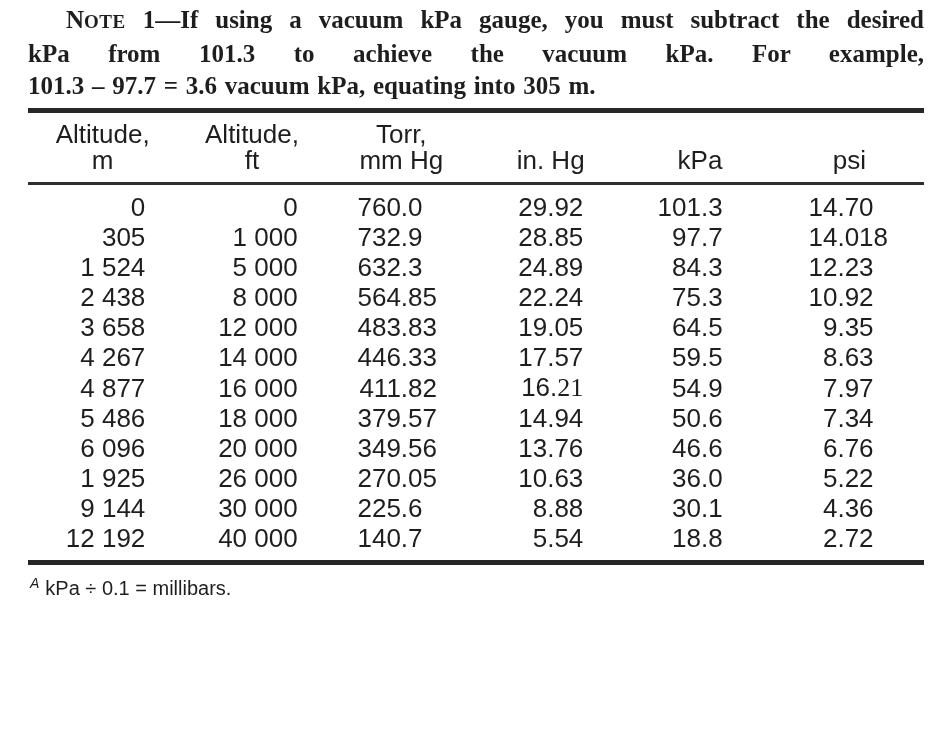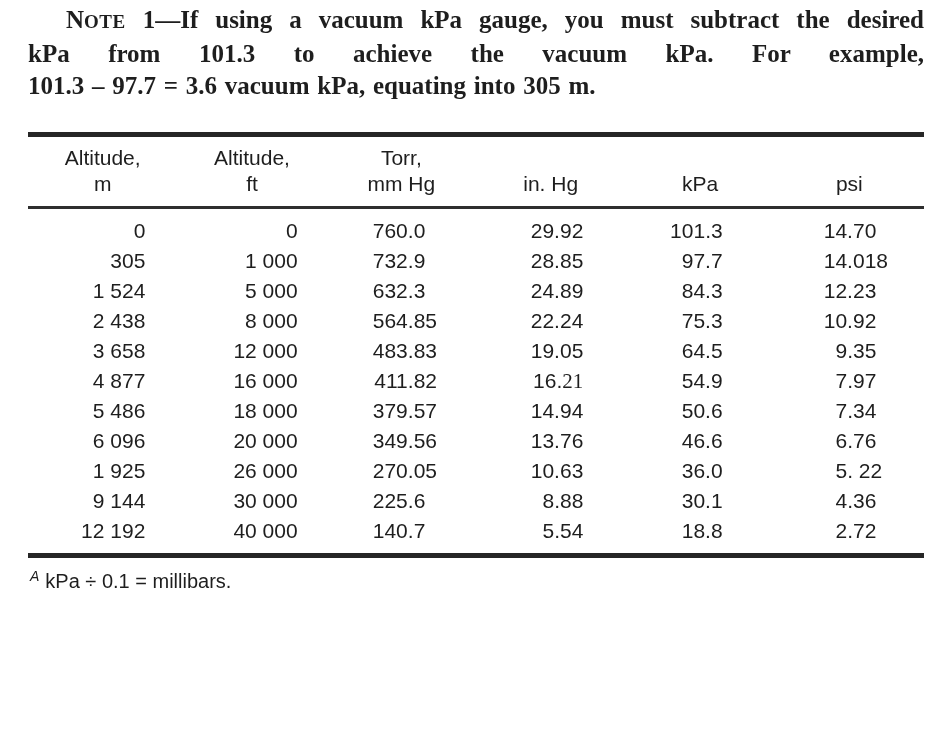--- a/index.html
+++ b/index.html
@@ -38,26 +38,26 @@
     word-spacing: 1.5px;
     font-weight: bold;
   }
   .nline.just { text-align: justify; text-align-last: justify; }
   .nline.l1 { text-indent: 38px; }
   .sc { font-size: 19px; letter-spacing: 0.5px; }
 
   
   .ptable {
     width: 896px;
-    margin: 30px 27px 0 28px;
+    margin: 6px 27px 0 28px;
     border-collapse: collapse;
     table-layout: fixed;
     border-top: 5px solid #262626;
     border-bottom: 5px solid #262626;
-    font-size: 21px;
+    font-size: 26px;
   }
   .ptable th {
     font-weight: normal;
     vertical-align: bottom;
     text-align: center;
     padding: 8px 0 9px 0;
     border-bottom: 3px solid #2e2e2e;
   }
   .hline { line-height: 26px; }
   .ptable td {
@@ -173,20 +173,28 @@
         </tr>
         <tr>
           <td>3 658</td>
           <td>12 000</td>
           <td><span>483.</span><span class="fp" style="width: 2ch;">83</span></td>
           <td><span>19.</span><span class="fp" style="width: 2ch;">05</span></td>
           <td><span>64.</span><span class="fp" style="width: 1ch;">5</span></td>
           <td><span>9.</span><span class="fp" style="width: 3ch;">35</span></td>
         </tr>
         <tr>
+          <td>4 267</td>
+          <td>14 000</td>
+          <td><span>446.</span><span class="fp" style="width: 2ch;">33</span></td>
+          <td><span>17.</span><span class="fp" style="width: 2ch;">57</span></td>
+          <td><span>59.</span><span class="fp" style="width: 1ch;">5</span></td>
+          <td><span>8.</span><span class="fp" style="width: 3ch;">63</span></td>
+        </tr>
+        <tr>
           <td>4 877</td>
           <td>16 000</td>
           <td><span>411.</span><span class="fp" style="width: 2ch;">82</span></td>
           <td><span>16.</span><span class="fp" style="width: 2ch; font-family: Liberation Serif, serif;">21</span></td>
           <td><span>54.</span><span class="fp" style="width: 1ch;">9</span></td>
           <td><span>7.</span><span class="fp" style="width: 3ch;">97</span></td>
         </tr>
         <tr>
           <td>5 486</td>
           <td>18 000</td>
@@ -202,21 +210,21 @@
           <td><span>13.</span><span class="fp" style="width: 2ch;">76</span></td>
           <td><span>46.</span><span class="fp" style="width: 1ch;">6</span></td>
           <td><span>6.</span><span class="fp" style="width: 3ch;">76</span></td>
         </tr>
         <tr>
           <td>1 925</td>
           <td>26 000</td>
           <td><span>270.</span><span class="fp" style="width: 2ch;">05</span></td>
           <td><span>10.</span><span class="fp" style="width: 2ch;">63</span></td>
           <td><span>36.</span><span class="fp" style="width: 1ch;">0</span></td>
-          <td><span>5.</span><span class="fp" style="width: 3ch; text-align: center;">22</span></td>
+          <td><span>5.</span><span class="fp" style="width: 3ch;">22</span></td>
         </tr>
         <tr>
           <td>9 144</td>
           <td>30 000</td>
           <td><span>225.</span><span class="fp" style="width: 2ch;">6</span></td>
           <td><span>8.</span><span class="fp" style="width: 2ch;">88</span></td>
           <td><span>30.</span><span class="fp" style="width: 1ch;">1</span></td>
           <td><span>4.</span><span class="fp" style="width: 3ch;">36</span></td>
         </tr>
         <tr>

